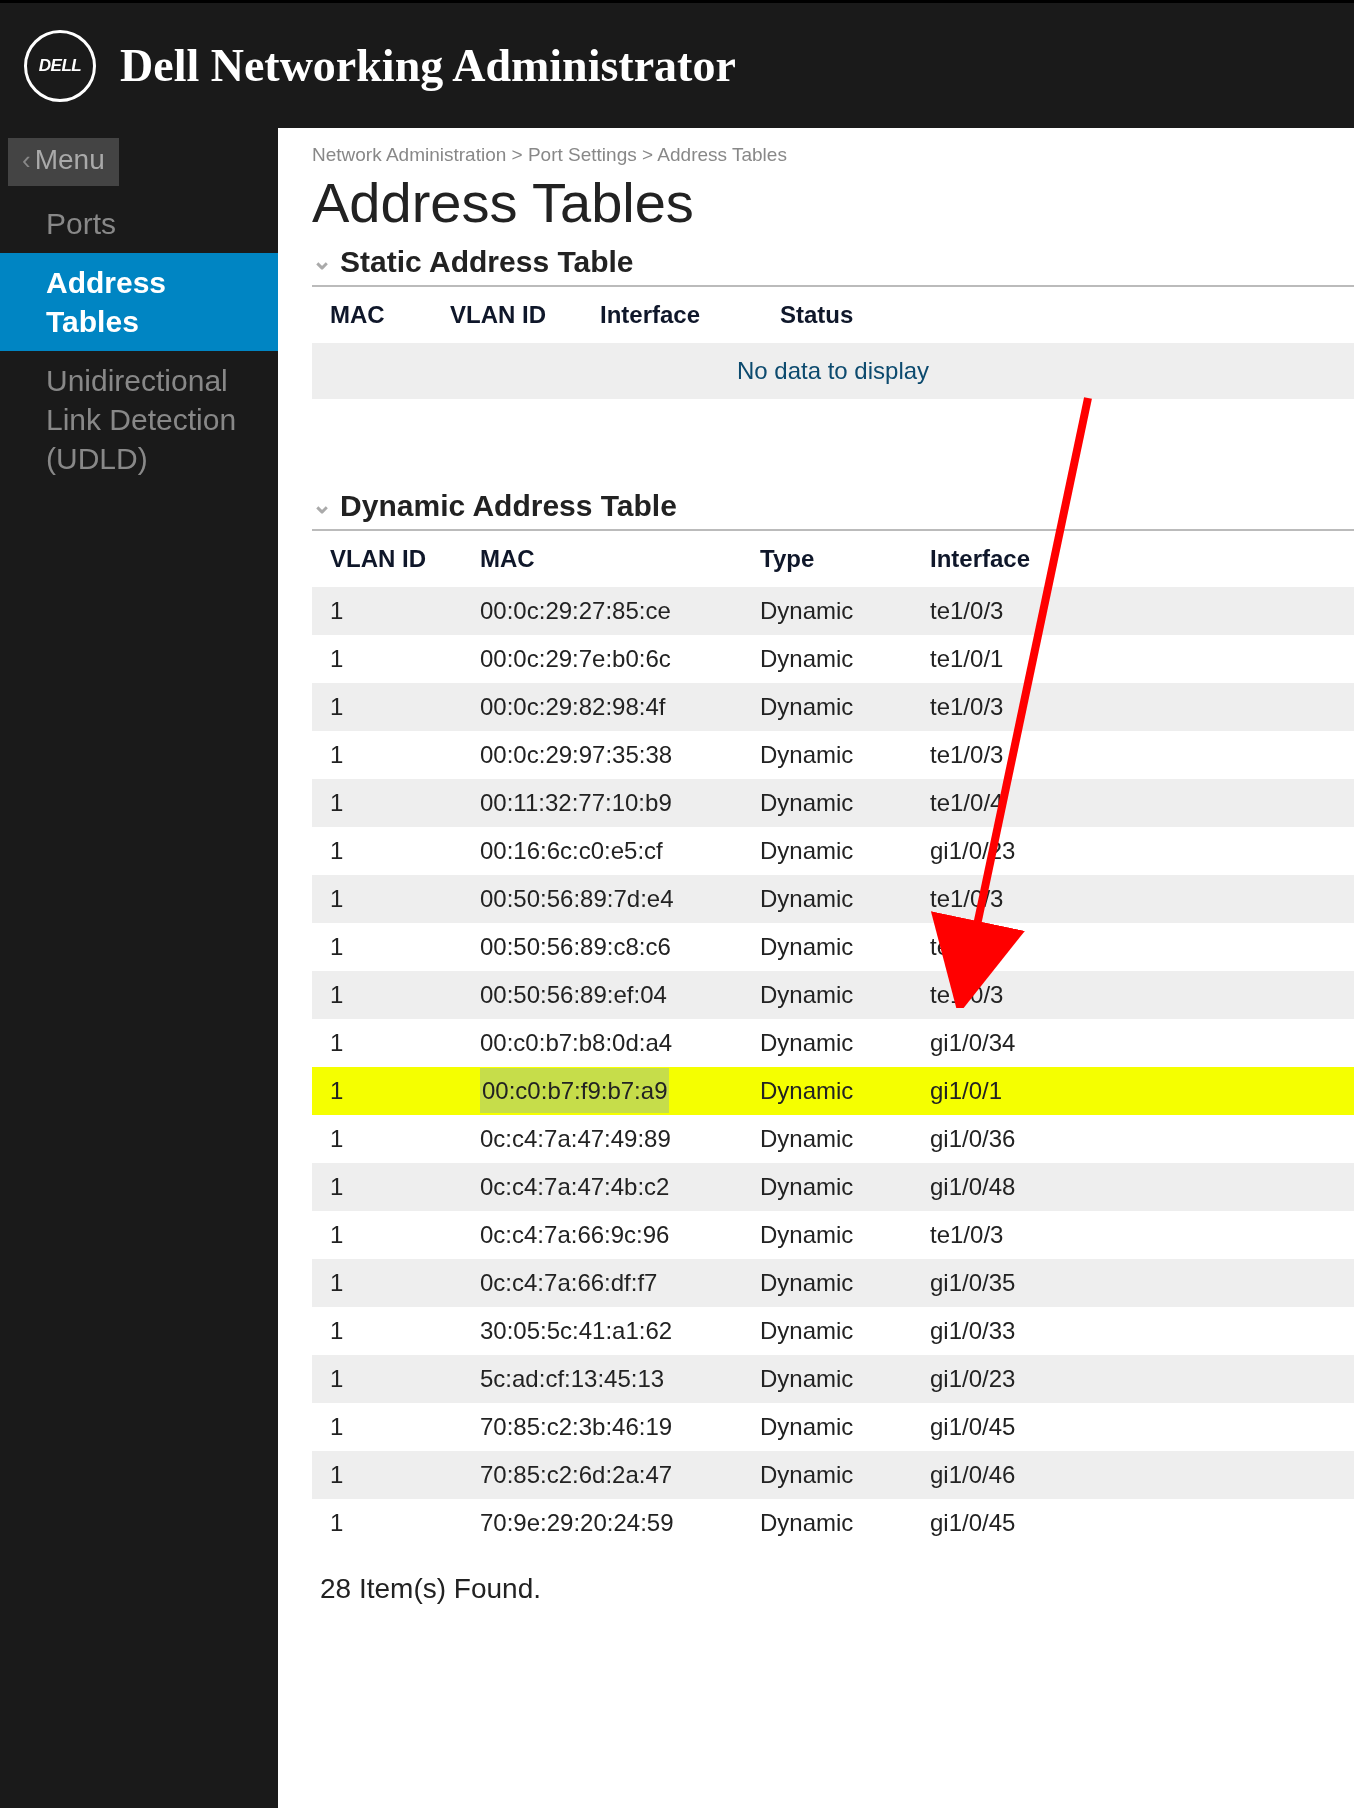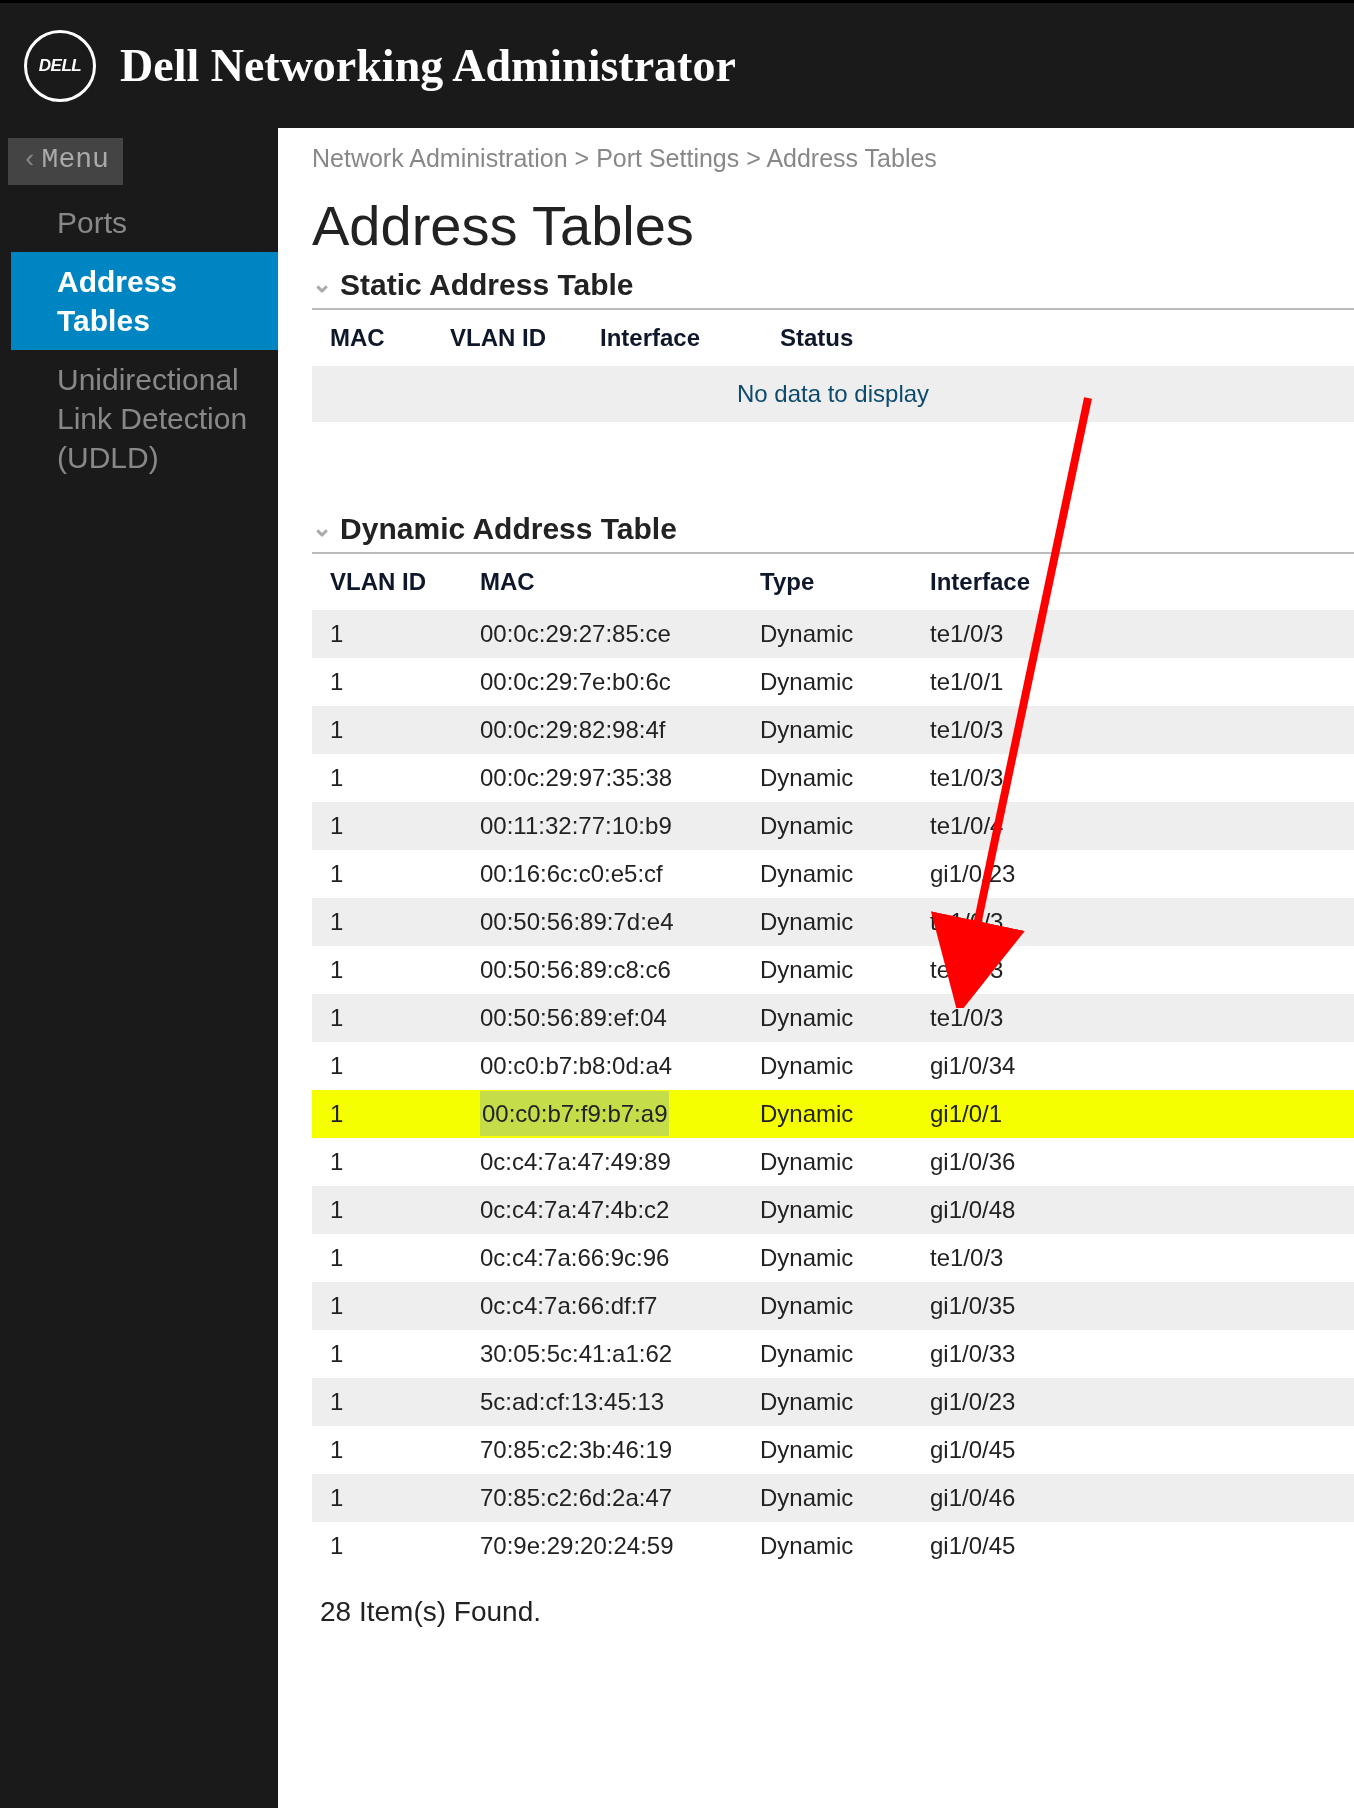--- a/index.html
+++ b/index.html
@@ -45,52 +45,51 @@
       min-height: 1680px;
     }
     .sidebar {
       width: 278px;
       background: #1a1a1a;
       flex-shrink: 0;
     }
     .menu-back {
       background: #444;
       color: #aaa;
-      font-family: Liberation Mono, monospace;
+      font-family: Liberation Sans, sans-serif;
       font-size: 28px;
       padding: 6px 14px 10px;
       display: inline-block;
       margin: 10px 0 8px 8px;
       cursor: pointer;
     }
     .menu-back .chev { font-size: 26px; margin-right: 4px; color: #888;}
     .sidebar-item {
       padding: 10px 12px 10px 46px;
       font-family: "Trebuchet MS", sans-serif;
       color: #888;
       font-size: 30px;
       line-height: 1.3;
       cursor: pointer;
-      margin-left: 11px;
     }
     .sidebar-item.active {
       background: #0085c3;
       color: #fff;
       font-weight: bold;
     }
     .main {
       flex: 1;
       padding: 16px 0 30px 34px;
       font-family: "Trebuchet MS", sans-serif;
       position: relative;
     }
     .breadcrumb {
       color: #888;
-      font-size: 25px;
-      margin-bottom: 20px;
+      font-size: 19px;
+      margin-bottom: 4px;
     }
     .page-title {
       font-size: 56px;
       font-weight: normal;
       color: #222;
       margin-bottom: 10px;
     }
     .section-header {
       display: flex;
       align-items: center;

